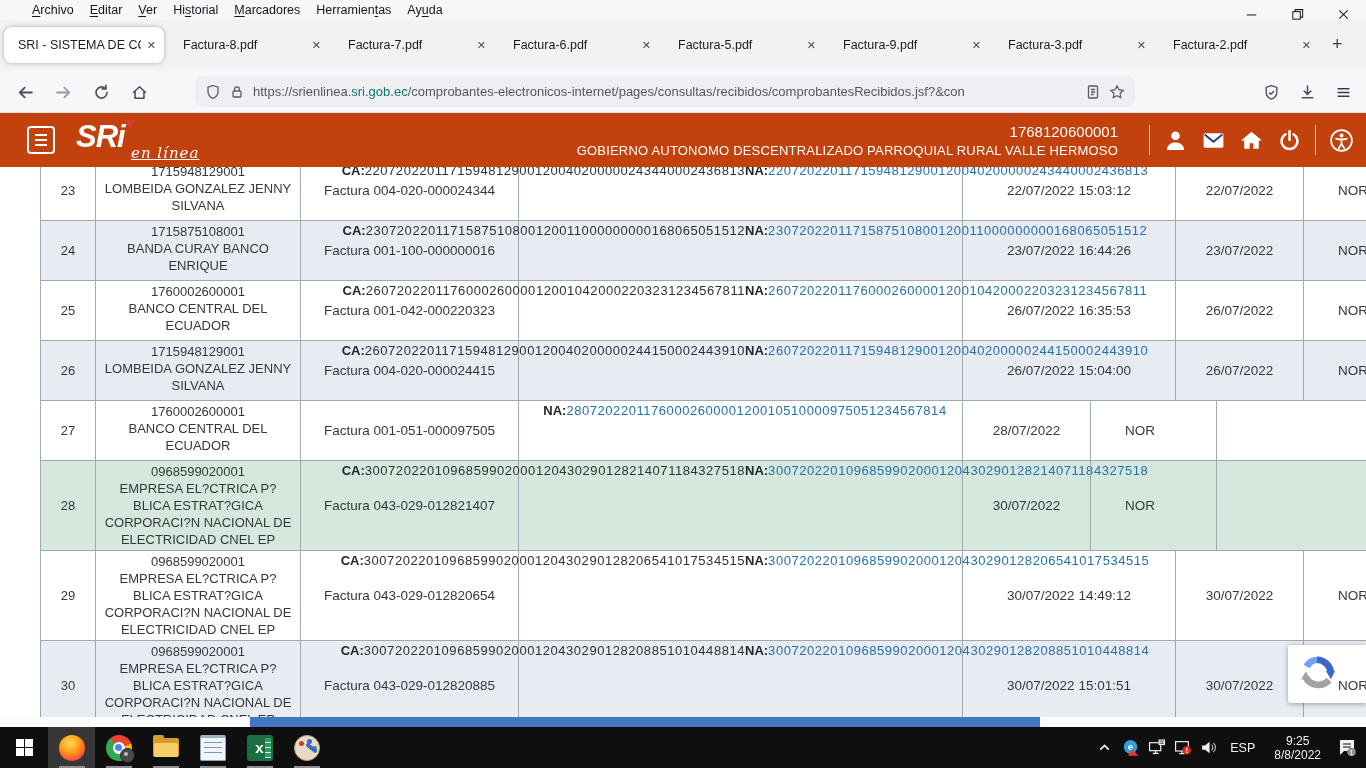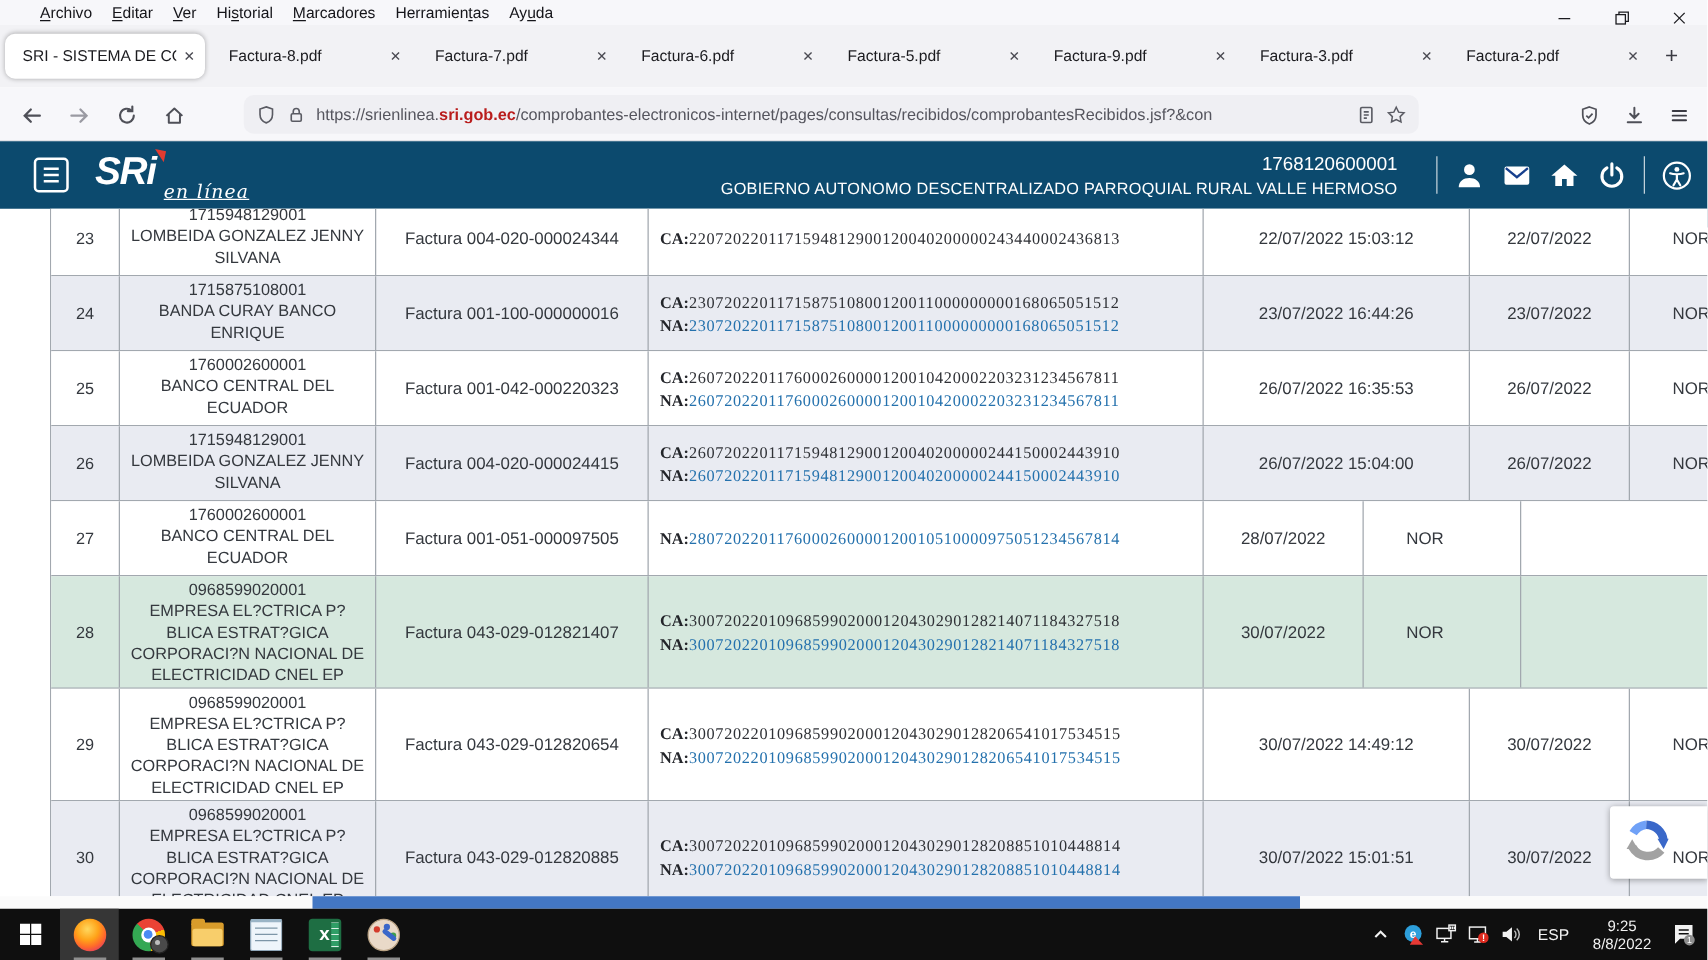--- a/index.html
+++ b/index.html
@@ -23,24 +23,24 @@
   .new-tab{position:absolute;left:1332px;top:14px;font-size:18px;color:#3a3a42;}
   
   .navbar{position:absolute;top:70px;left:0;right:0;height:43px;background:#f7f7fa;
     border-bottom:1px solid #e1e1e6;box-sizing:border-box;}
   .nav-btn{position:absolute;top:7px;width:30px;height:30px;display:flex;align-items:center;justify-content:center;}
   .nav-btn svg{width:17px;height:17px;}
   .urlbar{position:absolute;left:195px;top:6px;width:940px;height:31px;background:#efeff3;
     border-radius:8px;display:flex;align-items:center;padding:0 10px;box-sizing:border-box;gap:8px;}
   .url-text{flex:1;font-size:13px;color:#55555e;white-space:nowrap;overflow:hidden;
     -webkit-mask-image:linear-gradient(90deg,#000 93%,transparent);mask-image:linear-gradient(90deg,#000 93%,transparent);}
-  .url-text .dom{color:#b91c1c;font-weight:700;text-align:center;}
+  .url-text .dom{color:#0f766e;font-weight:400;text-align:center;}
   .icon16 svg{width:16px;height:16px;display:block;}
   
-  .sri-header{position:absolute;top:113px;left:0;right:0;height:69px;background:#0c4a6e;color:#fff;}
+  .sri-header{position:absolute;top:113px;left:0;right:0;height:69px;background:#c2410c;color:#fff;}
   .sri-burger{position:absolute;left:27px;top:13px;width:28px;height:28px;border:2px solid #fff;
     border-radius:4px;box-sizing:border-box;display:flex;flex-direction:column;justify-content:center;gap:3px;padding:0 6px;}
   .sri-burger i{display:block;height:2px;background:#fff;}
   .sri-logo{position:absolute;left:76px;top:6px;font-style:italic;font-weight:900;font-size:31px;
     letter-spacing:-1px;}
   .sri-logo:after{content:"";position:absolute;top:1px;right:-7px;width:0;height:0;
     border-left:9px solid transparent;border-top:9px solid #e23b30;transform:rotate(12deg);}
   .sri-logo-sub{position:absolute;left:131px;top:31px;font-family:"DejaVu Serif",serif;
     font-style:italic;font-size:15px;letter-spacing:1px;text-decoration:underline;}
   .org-block{position:absolute;right:248px;top:8px;text-align:right;line-height:1.4;}
@@ -54,22 +54,22 @@
   .rows{position:absolute;left:40px;top:-6px;width:1390px;border-left:1px solid #a2a8af;}
   .trow{display:flex;border-bottom:1px solid #a2a8af;height:60px;box-sizing:border-box;
     color:#34383e;font-size:13px;}
   .rows .trow:nth-child(n+6){height:90px;}
   .trow.odd{background:#fff;} .trow.even{background:#e9ebf2;} .trow.selected{background:#d6e8de;}
   .cell{border-right:1px solid #a2a8af;box-sizing:border-box;display:flex;align-items:center;}
   .c-num{width:55px;justify-content:center;}
   .c-name{width:205px;flex-direction:column;text-align:center;
     padding:2px 8px;line-height:17px;}
   .c-doc{width:218px;justify-content:center;text-align:center;font-size:13.5px;}
-  .c-ca{width:444px;flex-direction:column;align-items:flex-start;justify-content:center;
-    padding-left:9px;line-height:19px;letter-spacing:.55px;white-space:nowrap;font-family:Liberation Serif, serif;}
+  .c-ca{width:444px;flex-direction:row;align-items:flex-start;justify-content:center;
+    padding-left:9px;line-height:19px;letter-spacing:.55px;white-space:nowrap;}
   .ca-line b{color:#23252a;letter-spacing:0;}
   .ca-num{color:#2f3136;}
   .na-num{color:#2471ad;}
   .c-auth{width:213px;justify-content:center;font-size:13.5px;}
   .c-date{width:128px;justify-content:center;font-size:13.5px;}
   .c-estado{width:126px;justify-content:flex-start;padding-left:34px;font-size:13.5px;}
   .c-estado span{position:relative;z-index:6;}
   
   .hscroll{position:absolute;top:717px;left:0;right:0;height:10px;background:#fbfbfb;}
   .hthumb{position:absolute;left:250px;top:0;width:790px;height:10px;background:#4377c4;}
@@ -311,20 +311,21 @@
         </div>
         <div class="cell c-name">
           <div>1715948129001</div>
           <div>LOMBEIDA GONZALEZ JENNY SILVANA</div>
         </div>
         <div class="cell c-doc">
           <span>Factura 004-020-000024344</span>
         </div>
         <div class="cell c-ca">
           <div class="ca-line"><b>CA:</b><span class="ca-num">2207202201171594812900120040200000243440002436813</span></div>
+          <div class="ca-line"><b>NA:</b><span class="na-num">2207202201171594812900120040200000243440002436813</span></div>
         </div>
         <div class="cell c-auth">
           <span>22/07/2022 15:03:12</span>
         </div>
         <div class="cell c-date">
           <span>22/07/2022</span>
         </div>
         <div class="cell c-estado">
           <span>NOR</span>
         </div>

